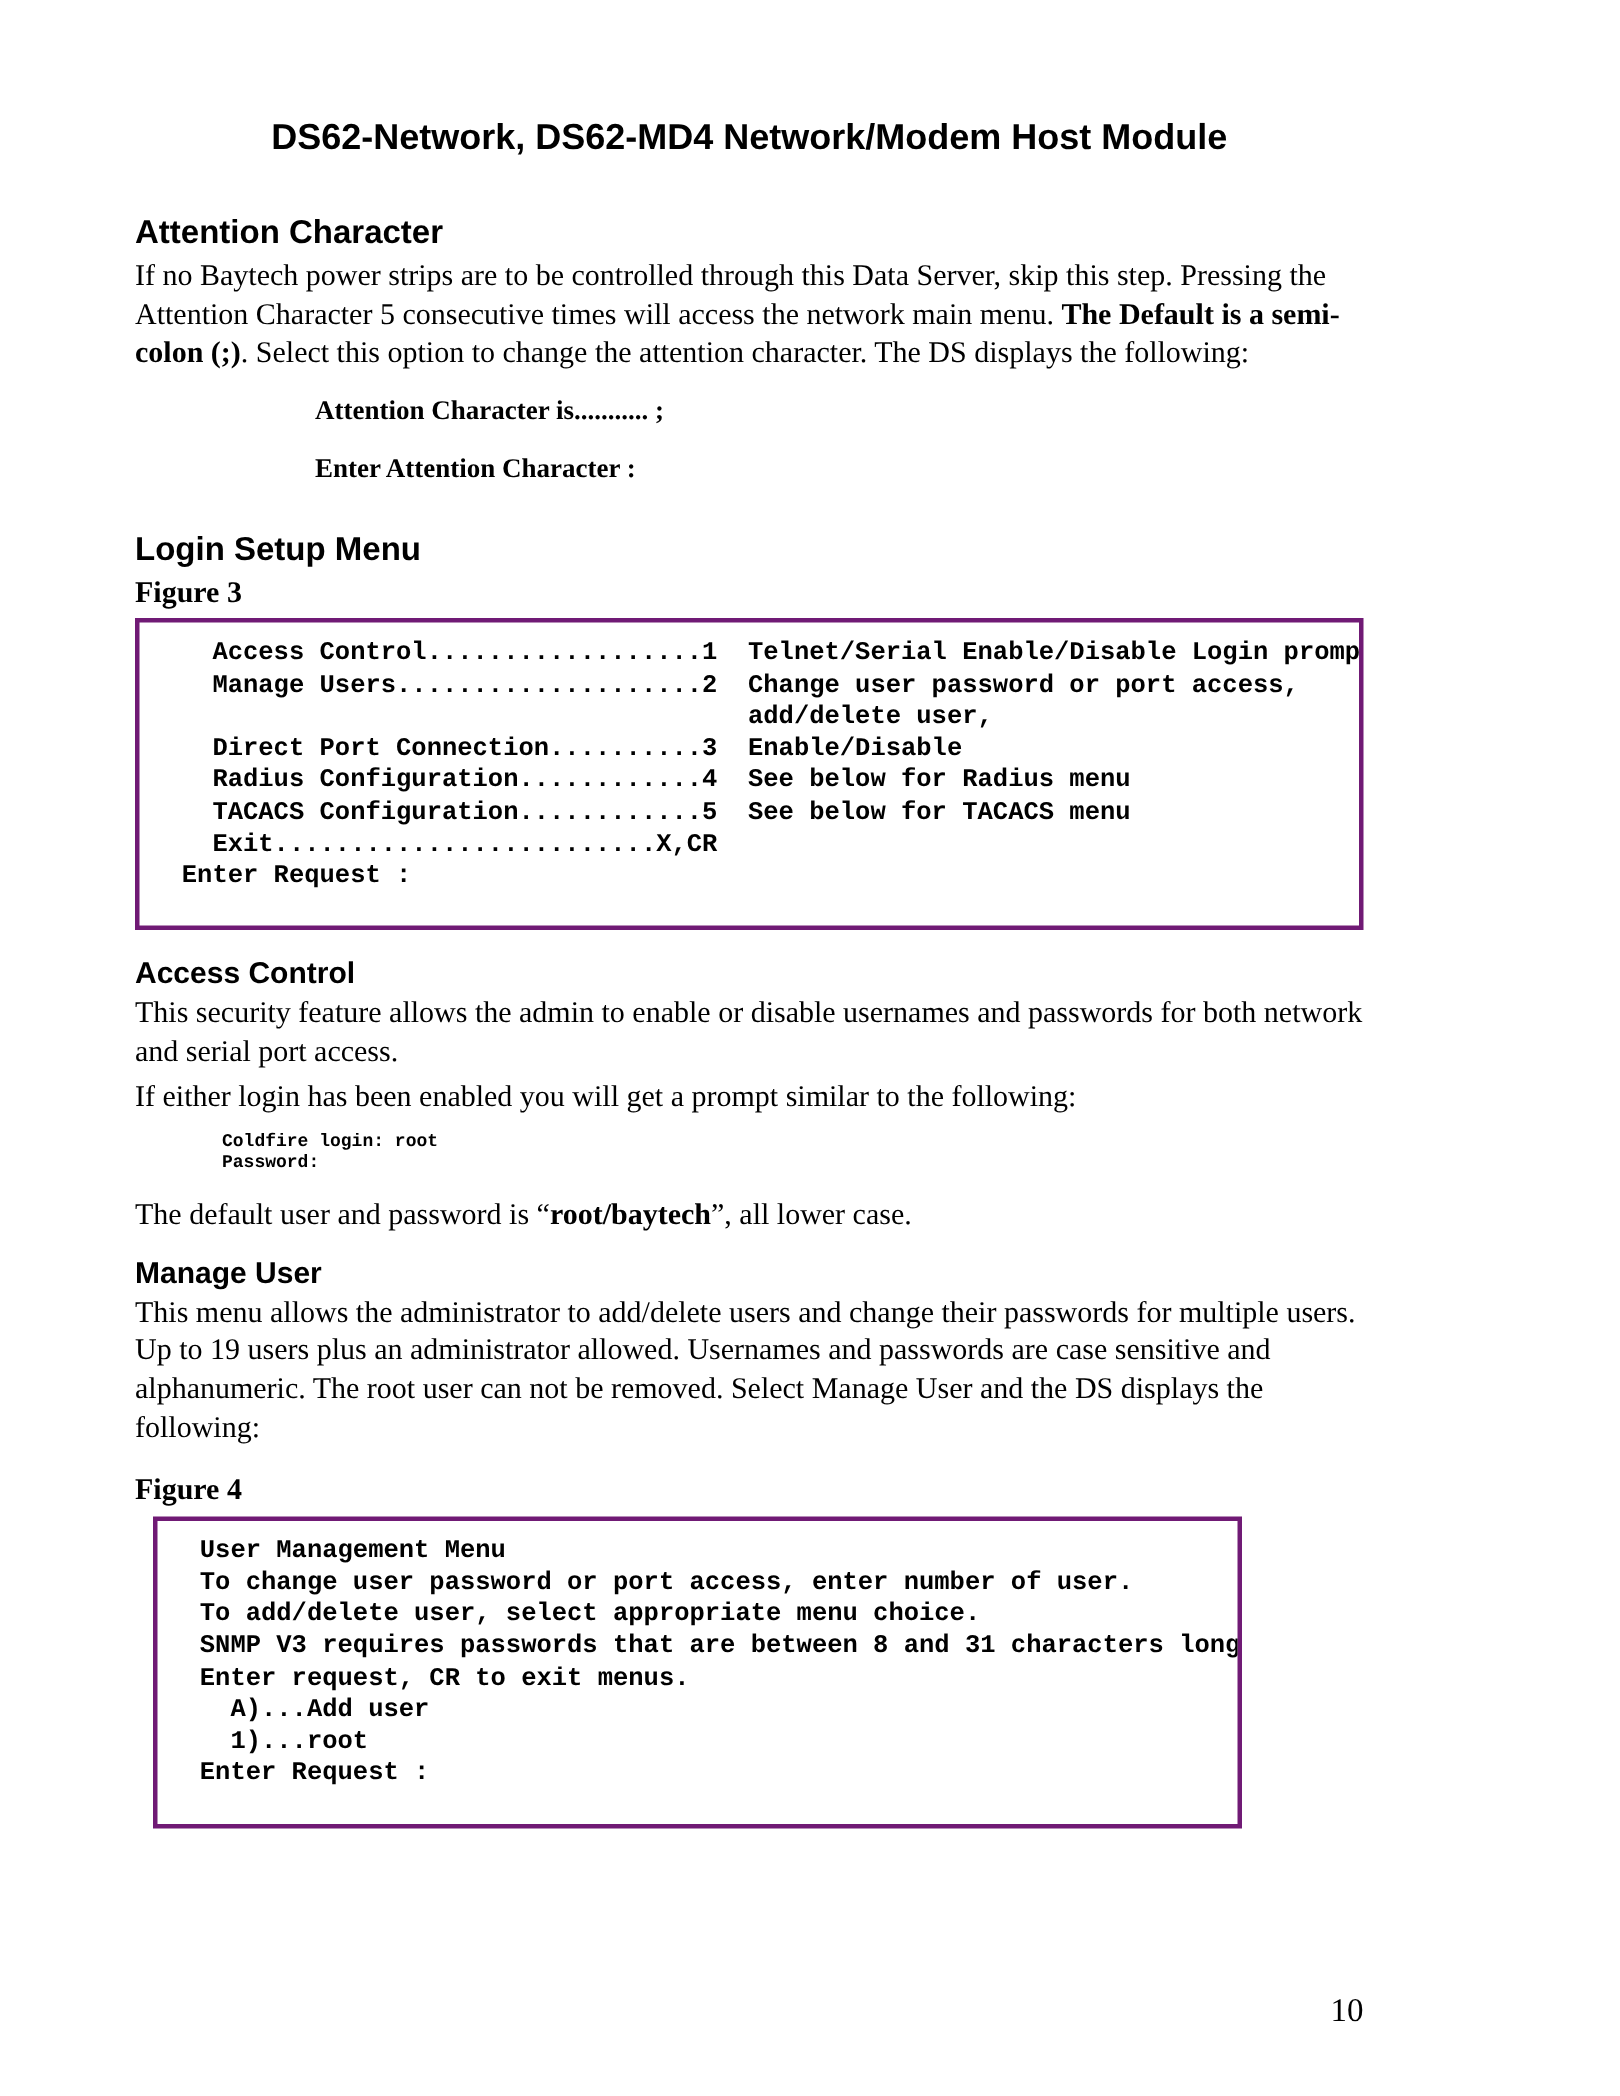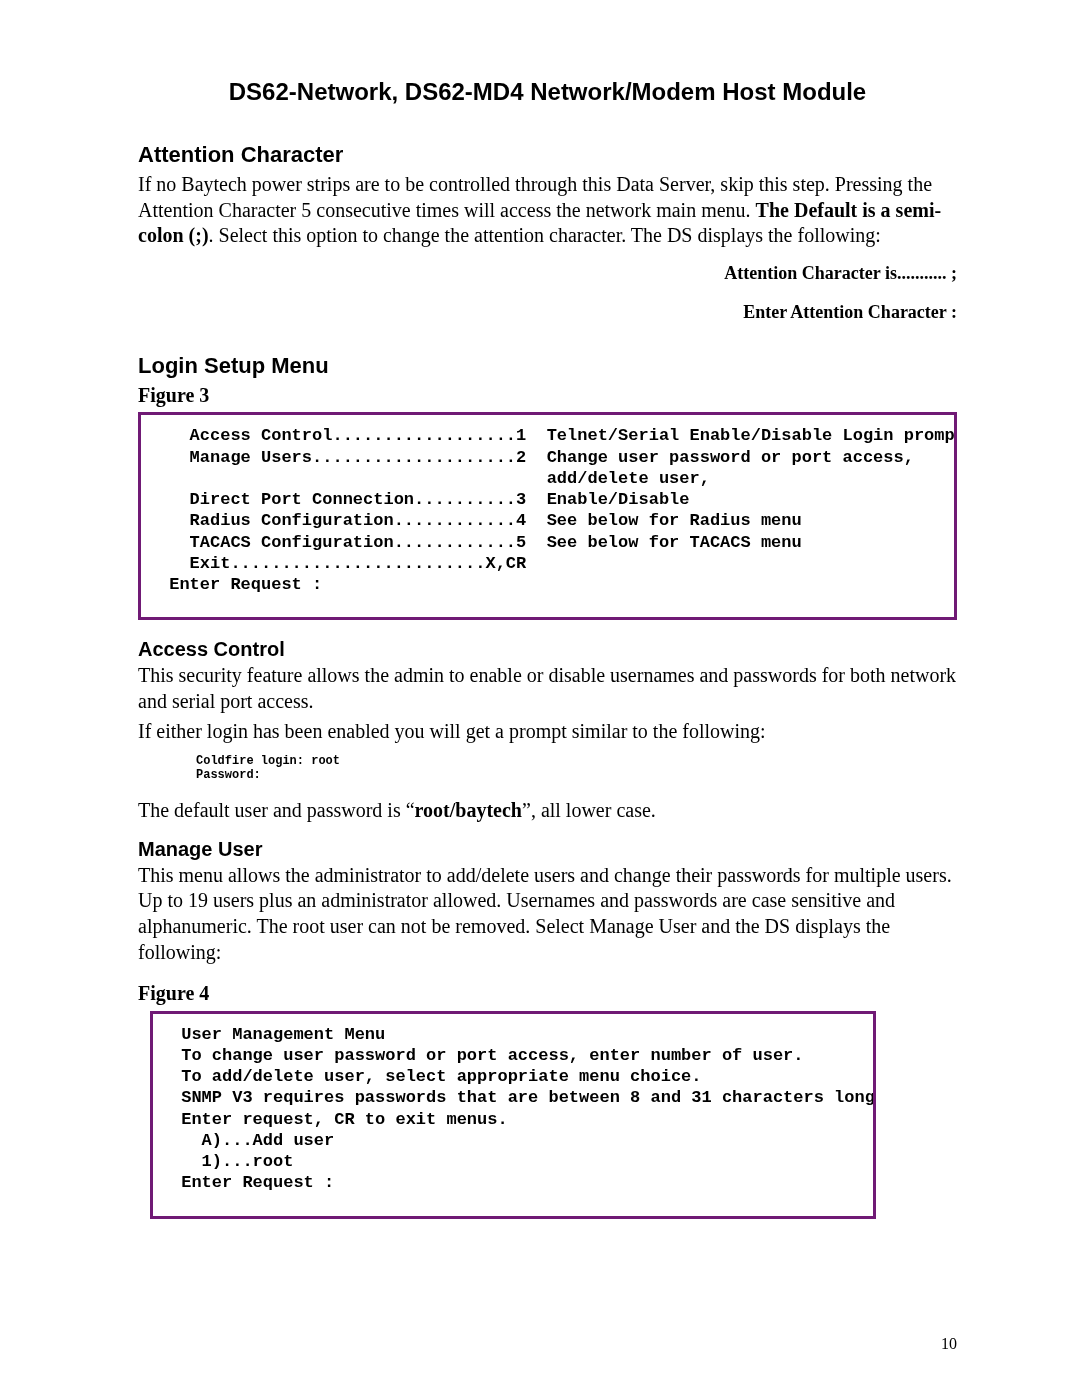--- a/index.html
+++ b/index.html
@@ -9,21 +9,20 @@
     color: #000;
     margin: 0;
     padding: 0;
   }
   .page {
     width: 999px;
     min-height: 1397px;
     box-sizing: border-box;
     padding: 78px 90px 40px 90px;
     position: relative;
-    margin-left: 48px;
   }
   h1.page-title {
     font-family: Arial, Helvetica, sans-serif;
     font-size: 24px;
     font-weight: bold;
     text-align: center;
     margin: 0 0 36px 0;
   }
   h2.section {
     font-family: Arial, Helvetica, sans-serif;
@@ -36,21 +35,20 @@
     font-size: 20px;
     font-weight: bold;
     margin: 14px 0 2px 0;
   }
   p { margin: 0 0 4px 0; line-height: 1.28; }
   .fig-label { font-weight: bold; margin-top: 16px; margin-bottom: 4px; }
   .indent-block {
     margin: 14px 0 0 120px;
     font-size: 18px;
     font-weight: bold;
-    text-align: right;
   }
   .indent-block .line + .line { margin-top: 18px; }
   .terminal-box {
     border: 3px solid #701a75;
     padding: 10px 16px 22px 18px;
     font-family: "Courier New", Courier, monospace;
     font-size: 17px;
     font-weight: bold;
     white-space: pre;
     overflow: hidden;
@@ -65,21 +63,21 @@
     font-family: "Courier New", Courier, monospace;
     font-size: 12px;
     font-weight: bold;
     margin: 10px 0 16px 58px;
     white-space: pre;
   }
   .pageno {
     position: absolute;
     right: 90px;
     bottom: 44px;
-    font-size: 16px;
+    font-size: 22px;
   }
 </style>
 </head>
 <body>
 
 <div class="page">
 
   <h1 class="page-title">DS62-Network, DS62-MD4 Network/Modem Host Module</h1>
 
   <h2 class="section">Attention Character</h2>

